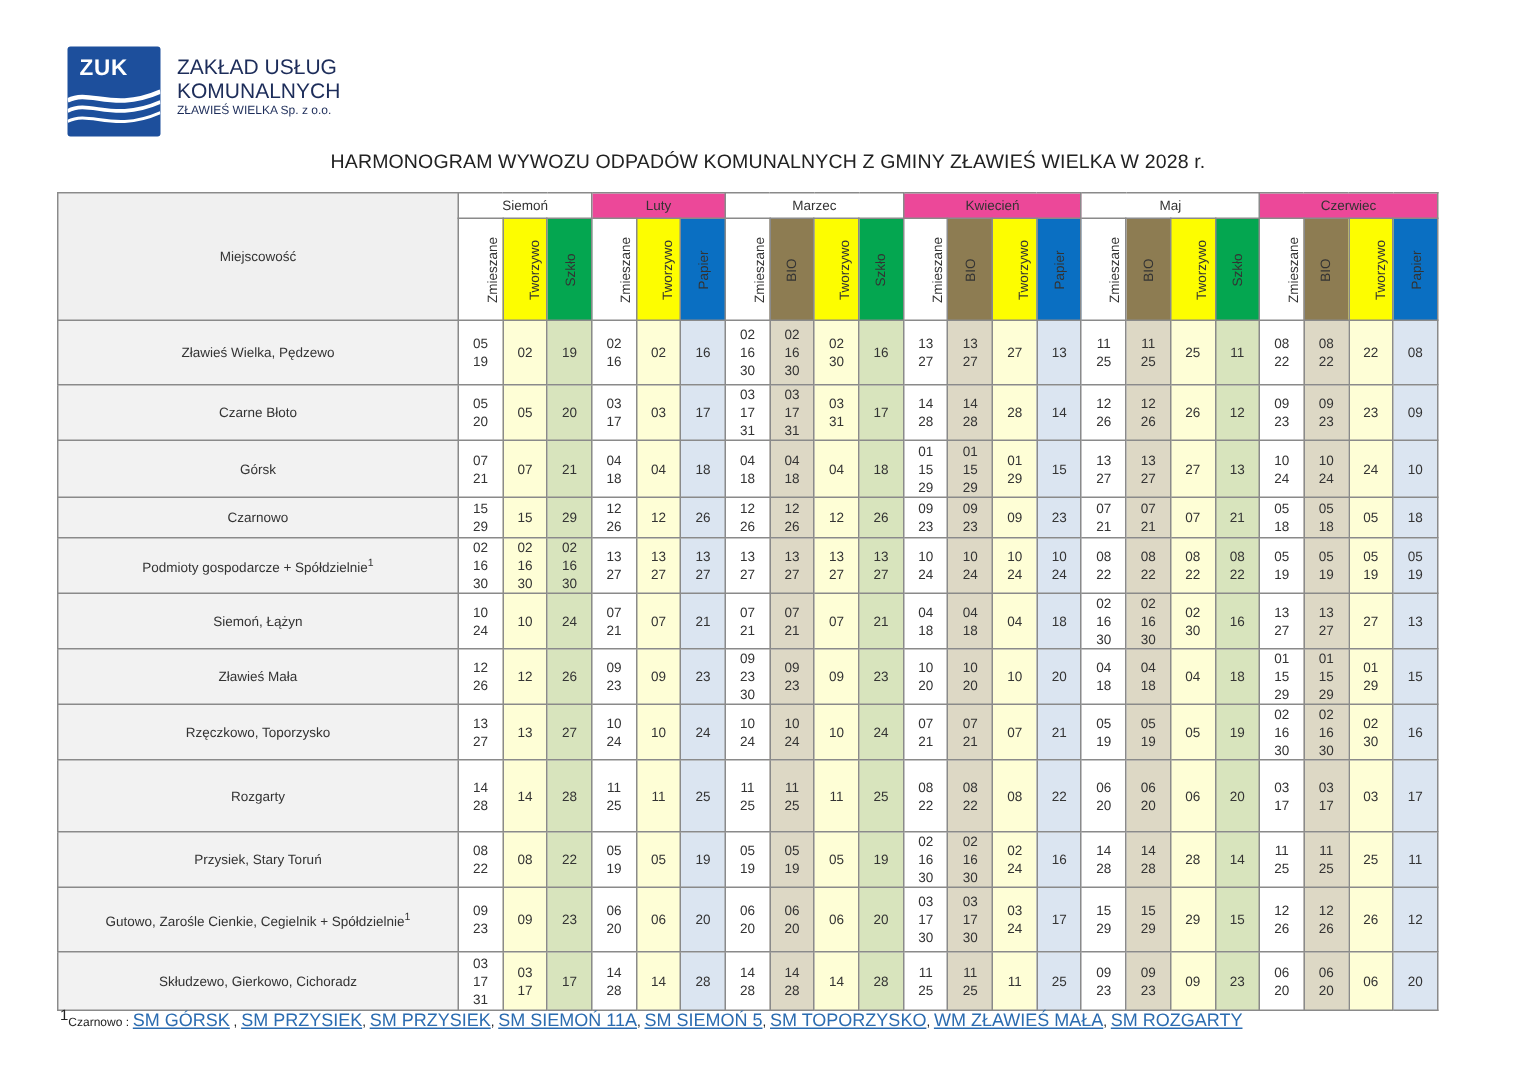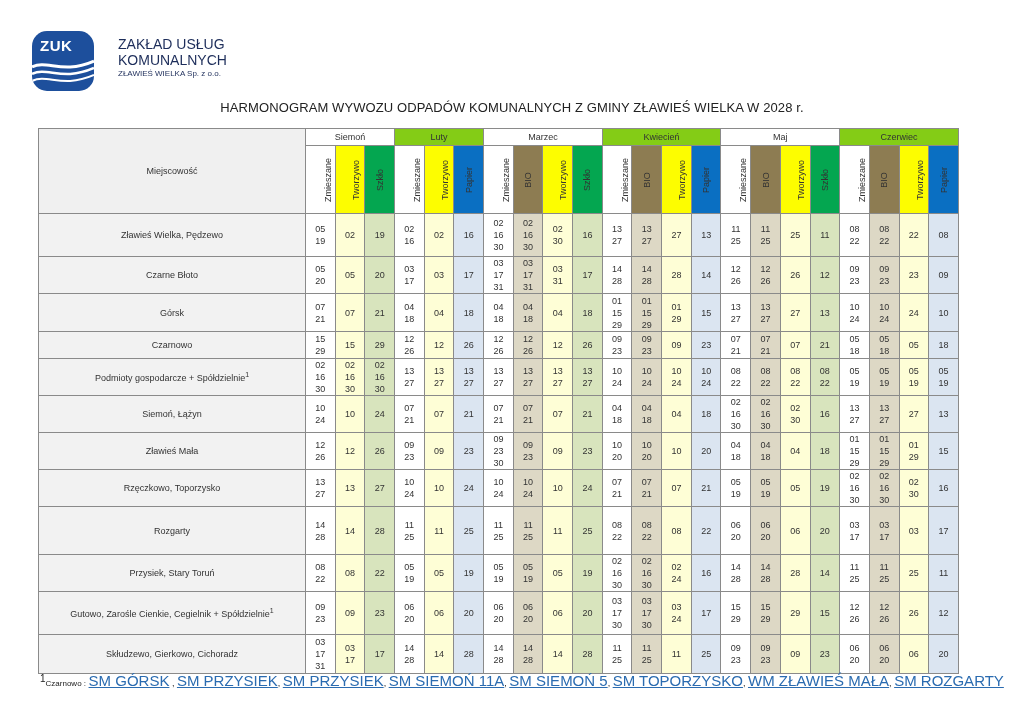--- a/index.html
+++ b/index.html
@@ -1,50 +1,50 @@
 <!DOCTYPE html>
 <html><head>
 <meta charset="utf-8">
 <style>
   html, body { margin:0; padding:0; }
   body { width:1024px; height:724px; background:#ffffff; position:relative; overflow:hidden;
          font-family:"Liberation Sans", "DejaVu Sans", sans-serif; color:#333; }
-  .logo { position:absolute; left:32px; top:31px; width:62px; height:60px; background:#1d4f9c; border-radius:15px; overflow:hidden; }
+  .logo { position:absolute; left:45px; top:31px; width:62px; height:60px; background:#1d4f9c; border-radius:2px; overflow:hidden; }
   .logo .zuk { position:absolute; left:8px; top:6px; color:#fff; font-weight:bold; font-size:15px; letter-spacing:0.5px; }
   .logo svg { position:absolute; left:0; top:0; }
   .company { position:absolute; left:118px; top:36px; color:#1d2d5a; }
   .company .l1 { font-size:14px; line-height:16px; }
   .company .l2 { font-size:14px; line-height:16px; }
   .company .l3 { font-size:8px; line-height:12px; }
   .title { position:absolute; left:0; width:1024px; top:100px; text-align:center; font-size:13px; color:#222; letter-spacing:0.1px; }
   table.sched { position:absolute; left:38px; top:128px; border-collapse:collapse; table-layout:fixed; width:920px; }
   table.sched td, table.sched th { border:1px solid #8a8a8a; padding:0; text-align:center; font-size:9px; font-weight:normal; color:#333; }
   th.loc { background:#f0f0f0; font-size:11px; width:266px; color:#222; }
   th.month { height:16px; font-size:11px; color:#222; }
   th.m-white { background:#ffffff; }
-  th.m-pink { background:#84cc16; }
+  th.m-pink { background:#ec4899; }
   th.cat { height:67px; font-size:10px; }
   th.cat span { display:inline-block; transform:rotate(-90deg); white-space:nowrap; }
   .c-Zmieszane { background:#ffffff; color:#222; }
   .c-Tworzywo { background:#fdfd00; color:#222; }
   .c-Szklo { background:#04a650; color:#222; }
   .c-Papier { background:#0a6fc2; color:#222; }
   .c-BIO { background:#8d7c52; color:#222; }
   td.d-Zmieszane { background:#ffffff; }
   td.d-Tworzywo { background:#fefed6; }
   td.d-Szklo { background:#d8e4bd; }
   td.d-Papier { background:#dbe5f1; }
   td.d-BIO { background:#ddd8c5; }
   td.name { background:#f2f2f2; text-align:left; padding-left:6px; font-size:10.5px; color:#222; }
   td.name sup { font-size:7px; }
   td.val { white-space:pre-line; line-height:12px; }
   .foot { position:absolute; left:40px; top:672px; font-size:9px; color:#222; }
   .foot .sup { font-size:10px; vertical-align:super; }
   .foot .lbl { font-size:8px; }
-  .foot a { color:#2a6bb0; text-decoration:underline; font-size:15px; }
+  .foot a { color:#2a6bb0; text-decoration:underline; font-size:12px; }
 </style>
 </head>
 <body>
 
 <div class="logo">
   <span class="zuk">ZUK</span>
   <svg width="62" height="60" viewBox="0 0 62 60">
     <path d="M0 36 C15 28, 30 44, 62 30" stroke="#ffffff" stroke-width="3" fill="none"></path>
     <path d="M0 43 C15 35, 30 51, 62 37" stroke="#ffffff" stroke-width="2.5" fill="none"></path>
     <path d="M0 50 C15 42, 30 58, 62 44" stroke="#ffffff" stroke-width="2" fill="none"></path>

